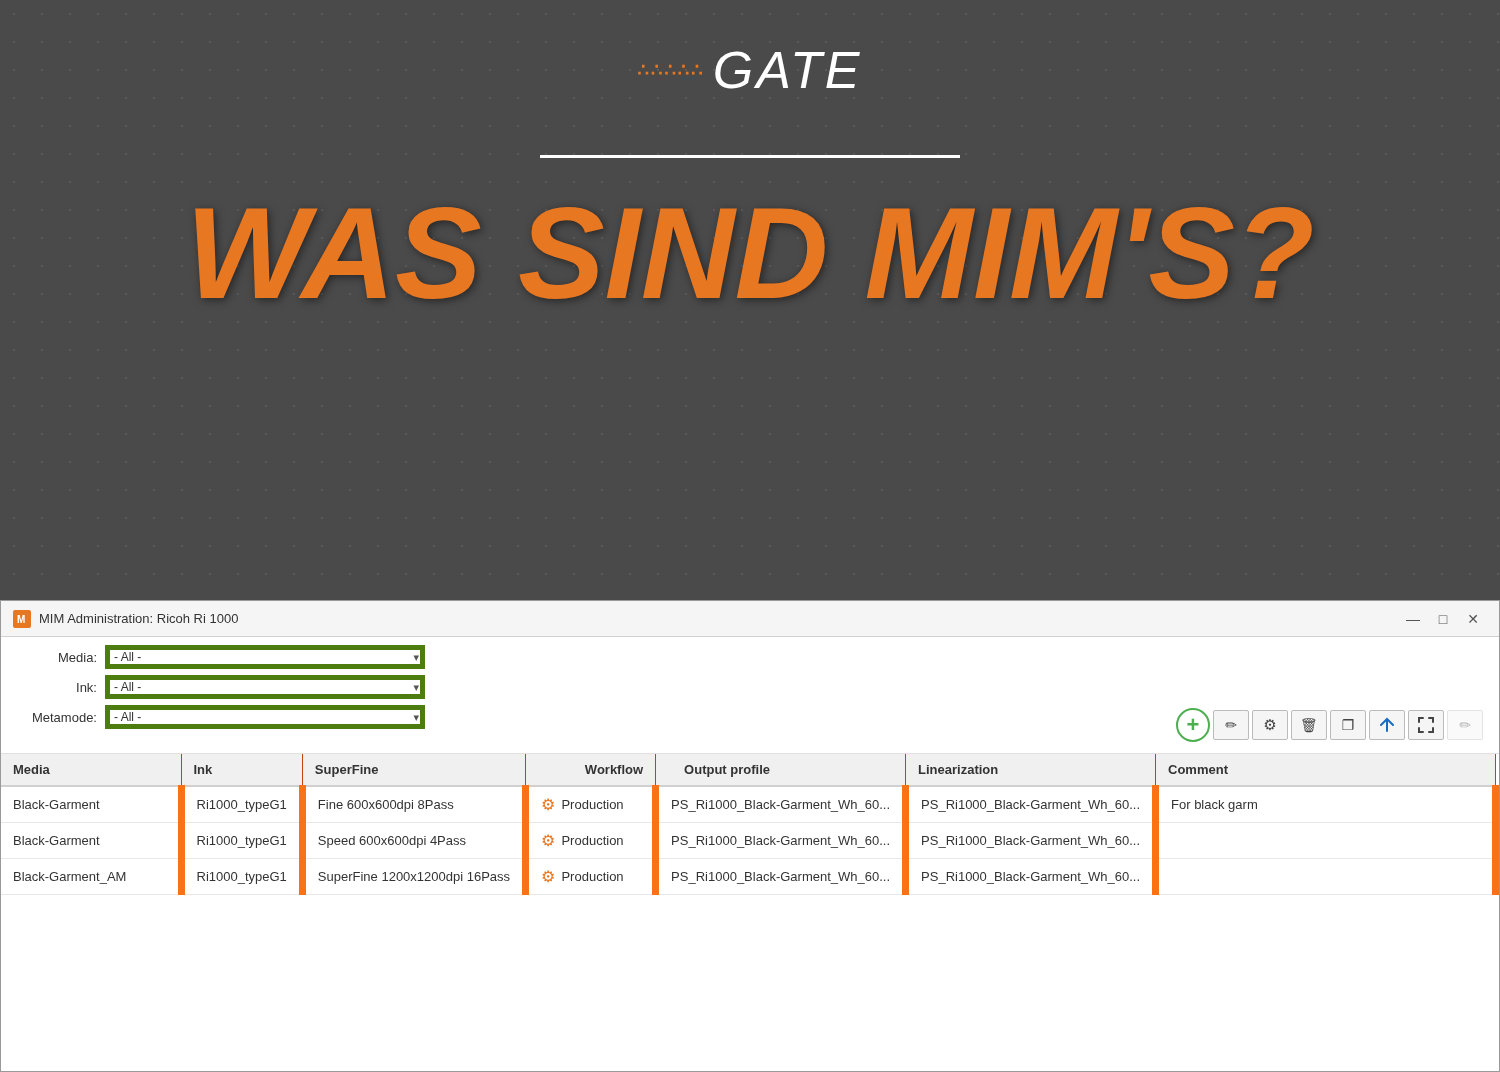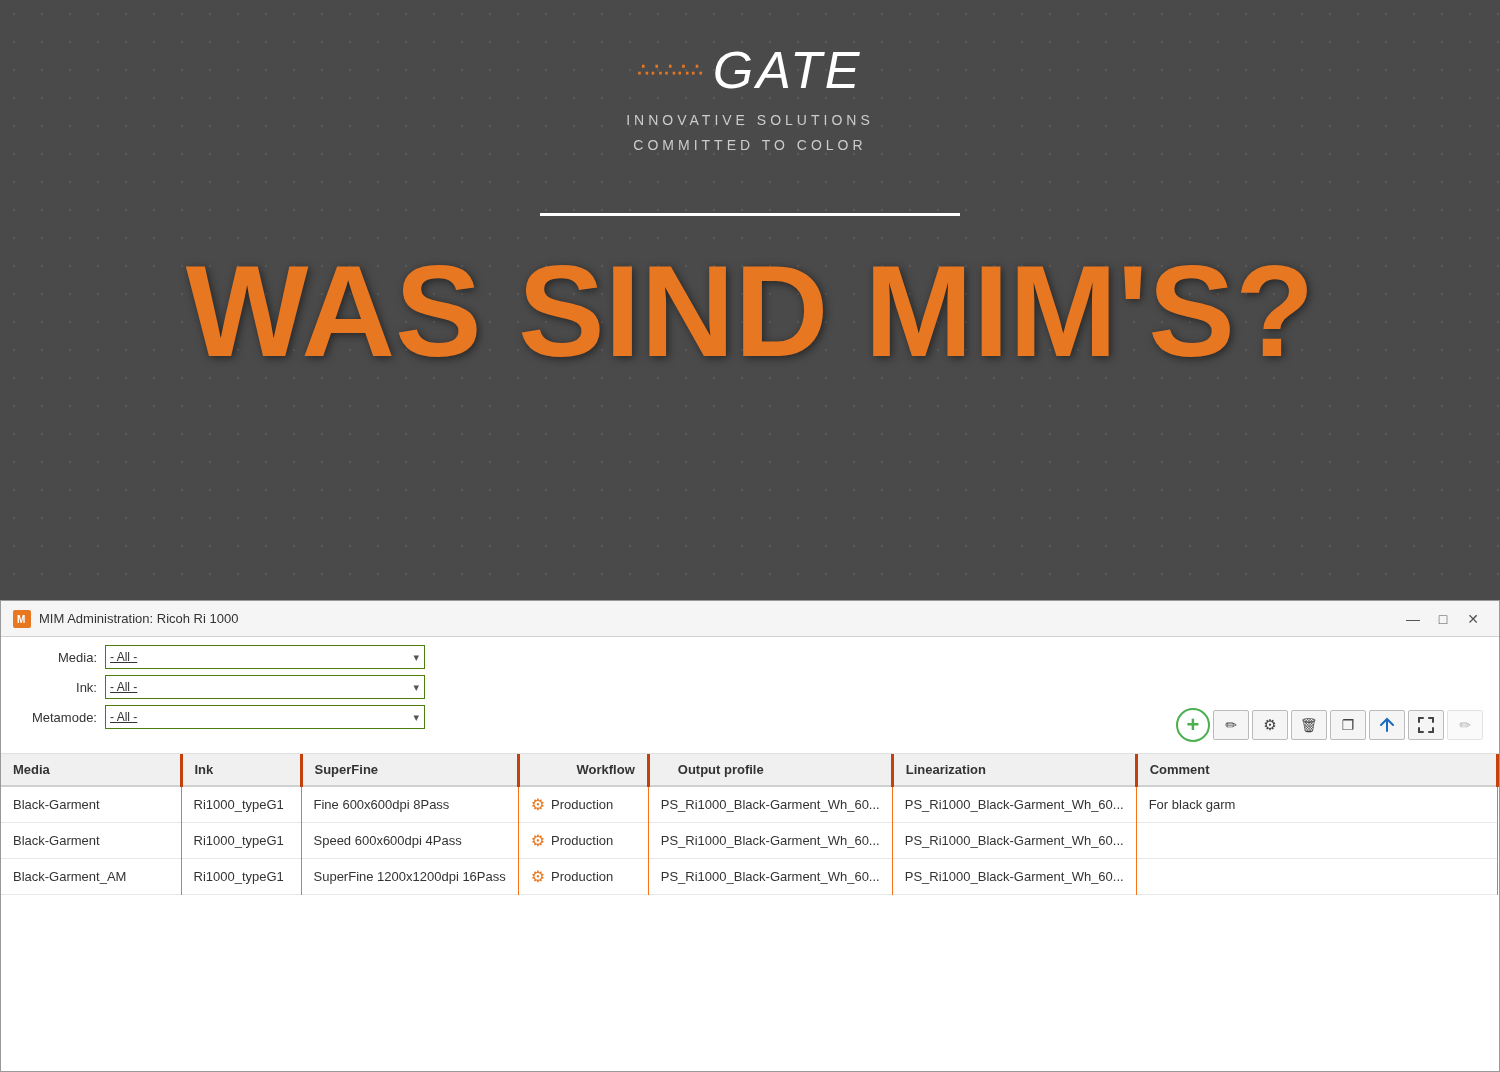--- a/index.html
+++ b/index.html
@@ -72,20 +72,21 @@
       margin: 25px 0 30px 0;
     }
 
     .main-title {
       font-size: 130px;
       font-weight: 900;
       color: #e87722;
       line-height: 1;
       padding: 0 40px;
       text-shadow: 2px 2px 8px rgba(0,0,0,0.5);
+      font-style: italic;
     }
 
     
     .window-wrapper {
       width: 100%;
       height: 472px;
       background: #f0f0f0;
       display: flex;
       justify-content: center;
       align-items: flex-start;
@@ -160,29 +161,28 @@
       font-size: 13px;
       color: #333;
       width: 80px;
       text-align: right;
       margin-right: 8px;
     }
 
     .filter-select {
       width: 320px;
       height: 24px;
-      border: 1px solid #4d7c0f;
+      border: 5px solid #4d7c0f;
       background: white;
       font-size: 12px;
       padding: 0 4px;
       color: #333;
       appearance: none;
       cursor: pointer;
       position: relative;
-      text-decoration: underline;
     }
 
     .select-wrapper {
       position: relative;
       width: 320px;
     }
 
     .select-wrapper::after {
       content: '▾';
       position: absolute;
@@ -240,33 +240,33 @@
     thead tr {
       background: #f0f0f0;
       border-bottom: 2px solid #d0d0d0;
     }
 
     thead th {
       text-align: left;
       padding: 8px 12px;
       font-weight: 600;
       color: #333;
-      border-right: 3px solid #c2410c;
+      border-right: 1px solid #c2410c;
       white-space: nowrap;
     }
 
     tbody tr {
       border-bottom: 1px solid #e8e8e8;
       background: white;
     }
 
     tbody td {
       padding: 8px 12px;
       color: #333;
-      border-right: 1px solid #f97316;
+      border-right: 7px solid #f97316;
       white-space: nowrap;
     }
 
     .workflow-cell {
       display: flex;
       align-items: center;
       gap: 6px;
     }
 
     .col-media { width: 180px; }
@@ -289,24 +289,20 @@
 </head>
 <body>
 
 <div class="top-section">
   <div class="logo-area">
     <div class="logo-text">
       <span class="logo-dots" style="font-size:18px; letter-spacing:2px; color:#e87722;">
         ∴∴∴∴∴
       </span>
         <span class="logo-gate">GATE</span>
-    </div>
-    <div class="tagline">
-      <span>INNOVATIVE SOLUTIONS</span><br>
-      <span>COMMITTED TO COLOR</span>
     </div>
   </div>
 
   <div class="divider"></div>
 
   <div class="main-title">WAS SIND MIM'S?</div>
 </div>
 
 <div class="window-wrapper">
   <div class="window">

